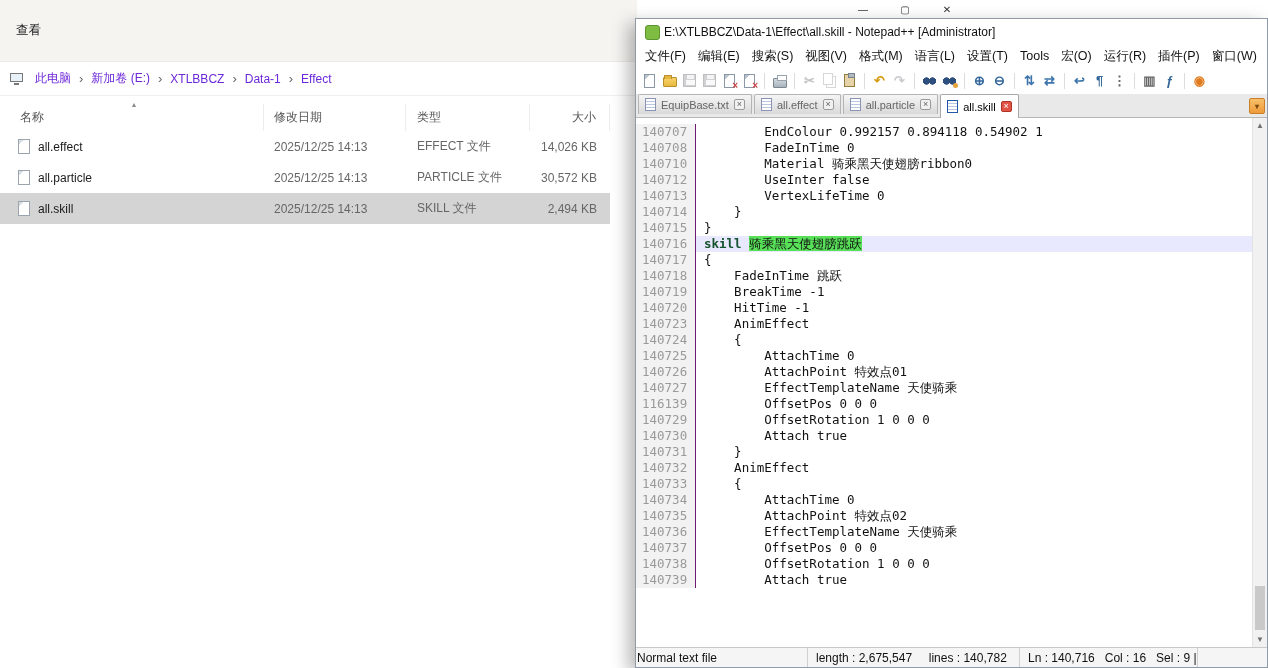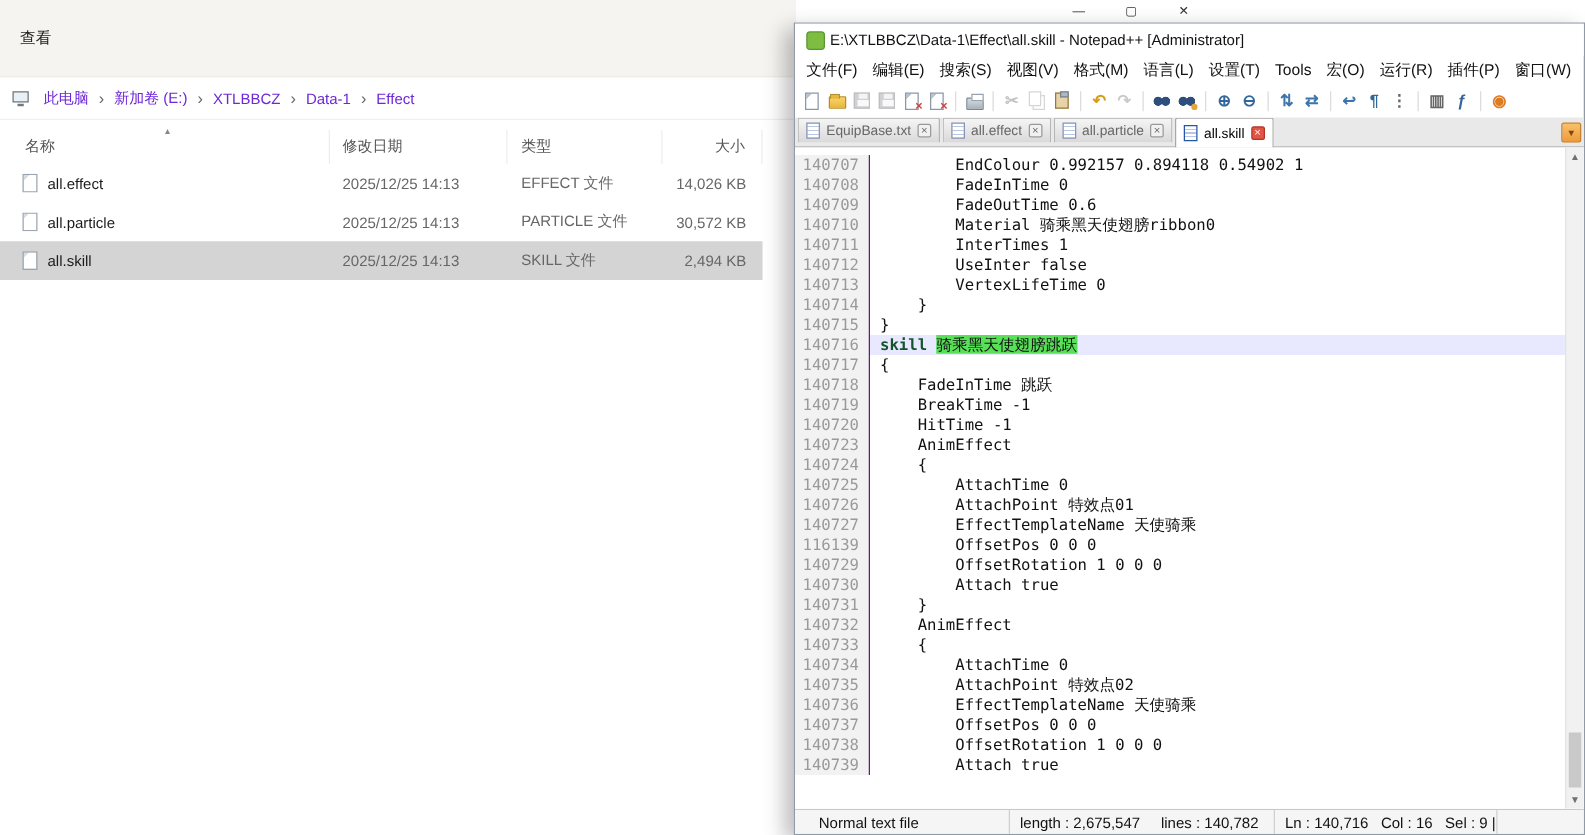--- a/index.html
+++ b/index.html
@@ -91,21 +91,21 @@
   .kw{color:#14532d;font-weight:700}
   .hl{background:#58e058}
 
   .vsb{position:absolute;top:0;right:0;bottom:0;width:15px;background:#f1f1f1;border-left:1px solid #e3e3e3}
   .vsb .arr{height:15px;font-size:8px;color:#707070;display:flex;align-items:center;justify-content:center}
   .vsb .arr.down{position:absolute;bottom:0;left:0;right:0}
   .vsb .thumb{position:absolute;left:2px;right:2px;bottom:17px;height:44px;background:#c9c9c9}
 
   .statusbar{height:20px;background:#f5f5f5;border-top:1px solid #c9c9c9;display:flex;font-size:12px;color:#111;align-items:stretch}
   .sseg{display:flex;align-items:center;white-space:pre;border-right:1px solid #cfcfcf;overflow:hidden}
-  .sseg1{width:172px;padding-left:19px}
+  .sseg1{width:172px;padding-left:1px}
   .sseg2{width:212px;padding-left:8px}
   .sseg3{width:178px;padding-left:8px}
   .sseg4{flex:1;border-right:none}
 </style>
 </head>
 <body>
 
 <div id="stage">
 
   <div id="explorer">
@@ -269,23 +269,21 @@
             <span>all.skill</span>
             <span class="tab-close">×</span>
           </div>
         </span>
       <span class="doclist">▾</span>
     </div>
     <div class="editor">
       <div class="lines">
           <div class="cl"><span class="ln">140707</span><span class="ct">        EndColour 0.992157 0.894118 0.54902 1</span></div>
           <div class="cl"><span class="ln">140708</span><span class="ct">        FadeInTime 0</span></div>
-          <div class="cl"><span class="ln">140709</span><span class="ct">        FadeOutTime 0.6</span></div>
           <div class="cl"><span class="ln">140710</span><span class="ct">        Material 骑乘黑天使翅膀ribbon0</span></div>
-          <div class="cl"><span class="ln">140711</span><span class="ct">        InterTimes 1</span></div>
           <div class="cl"><span class="ln">140712</span><span class="ct">        UseInter false</span></div>
           <div class="cl"><span class="ln">140713</span><span class="ct">        VertexLifeTime 0</span></div>
           <div class="cl"><span class="ln">140714</span><span class="ct">    }</span></div>
           <div class="cl"><span class="ln">140715</span><span class="ct">}</span></div>
           <div class="cl cur"><span class="ln">140716</span><span class="ct"><span class="kw">skill</span><span> </span><span class="hl">骑乘黑天使翅膀跳跃</span></span></div>
           <div class="cl"><span class="ln">140717</span><span class="ct">{</span></div>
           <div class="cl"><span class="ln">140718</span><span class="ct">    FadeInTime 跳跃</span></div>
           <div class="cl"><span class="ln">140719</span><span class="ct">    BreakTime -1</span></div>
           <div class="cl"><span class="ln">140720</span><span class="ct">    HitTime -1</span></div>
           <div class="cl"><span class="ln">140723</span><span class="ct">    AnimEffect</span></div>

